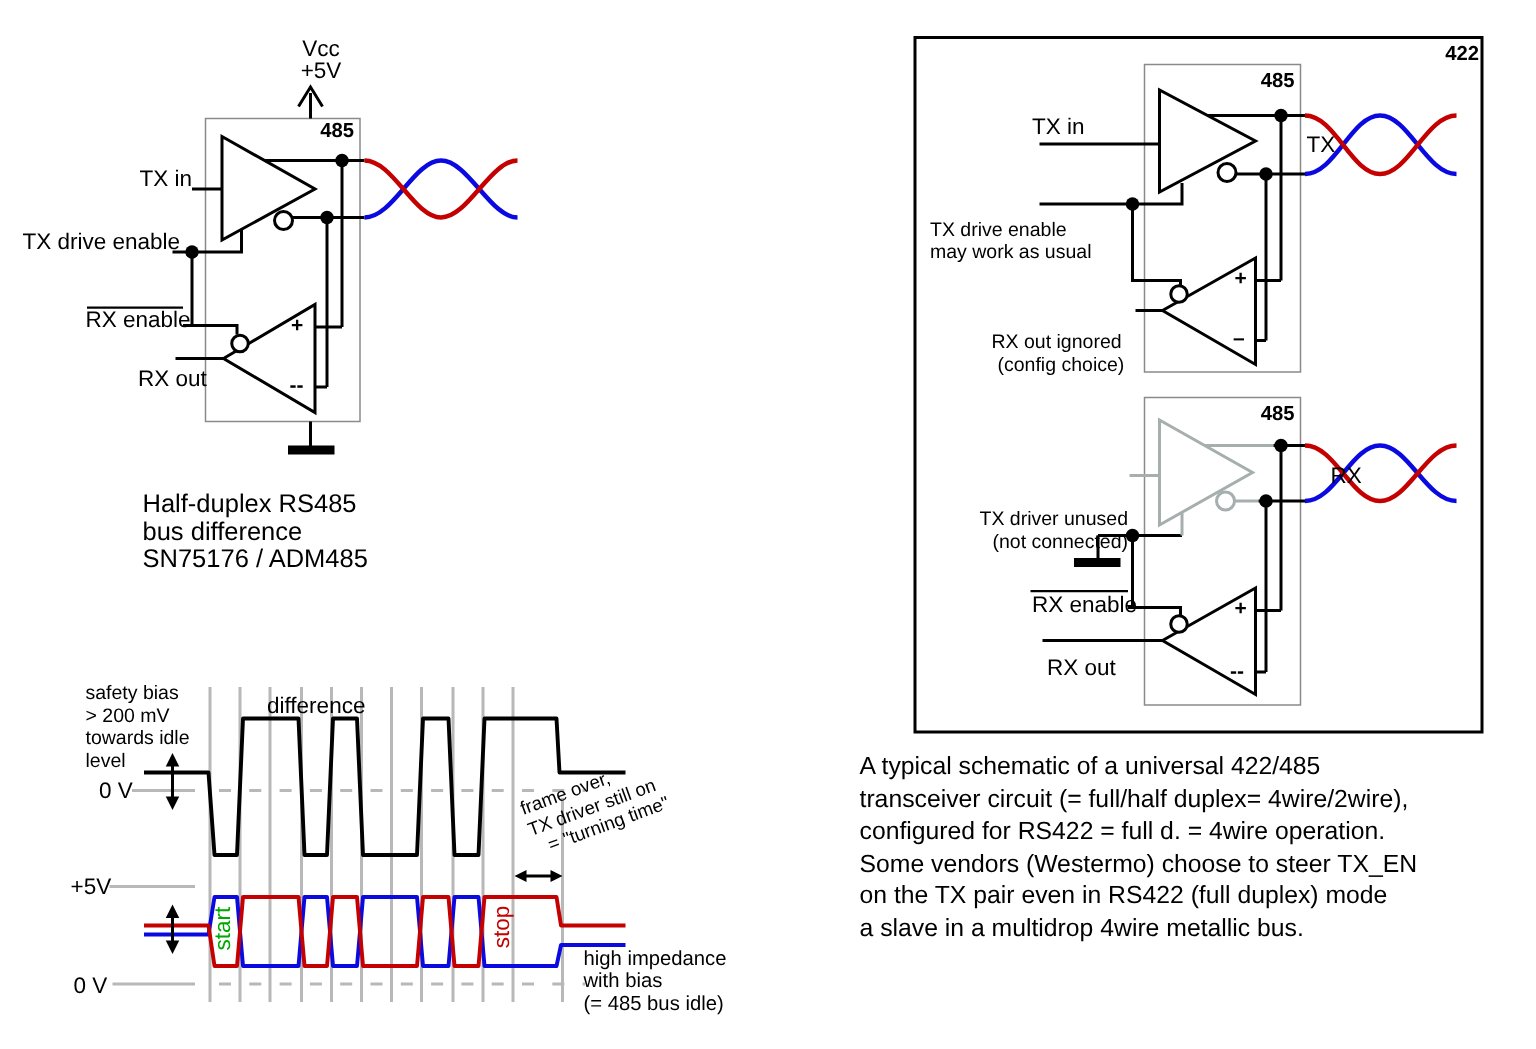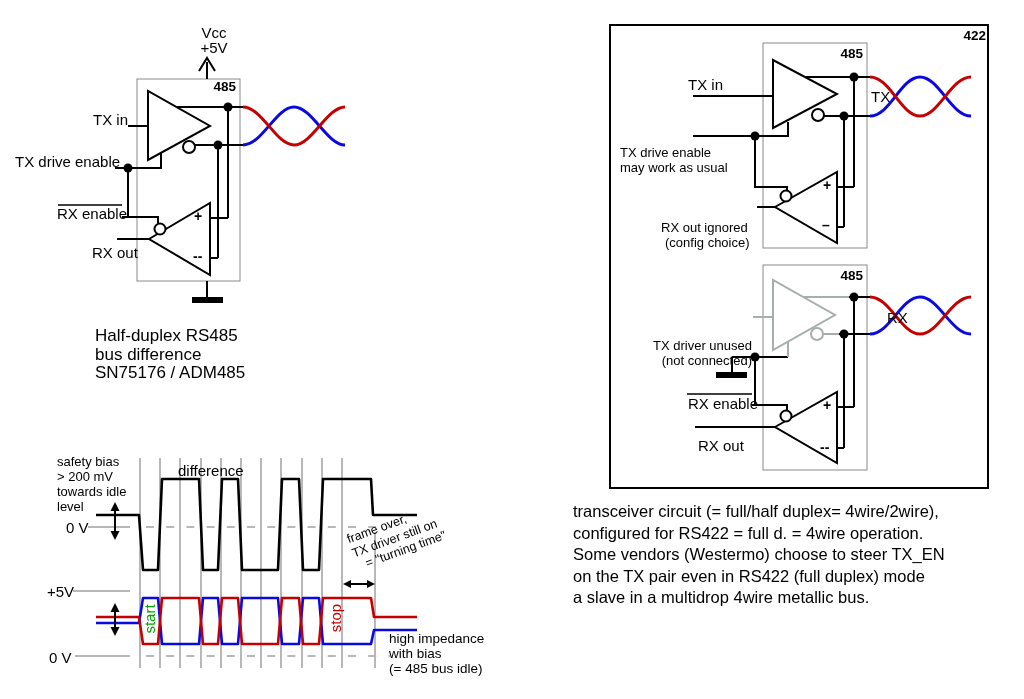--- a/index.html
+++ b/index.html
@@ -253,20 +253,21 @@
     <div>TX driver unused</div>
     <div>(not connected)</div>
   </div>
   <div class="t s13" style="left:871px;top:310px;margin-left:16px;">RX</div>
   <div class="t s13" style="left:688px;top:396px;">RX enable</div>
   <div class="t s13" style="left:698px;top:438px;">RX out</div>
   <div class="t plusminus" style="left:823px;top:398px;">+</div>
   <div class="t plusminus" style="left:820px;top:440px;">--</div>
 
   <div class="t para" style="left:573px;top:501px;">
+    <div>A typical schematic of a universal 422/485</div>
     <div>transceiver circuit (= full/half duplex= 4wire/2wire),</div>
     <div>configured for RS422 = full d. = 4wire operation.</div>
     <div>Some vendors (Westermo) choose to steer TX_EN</div>
     <div>on the TX pair even in RS422 (full duplex) mode</div>
     <div>a slave in a multidrop 4wire metallic bus.</div>
   </div>
 
 </div>
 
 </body></html>

